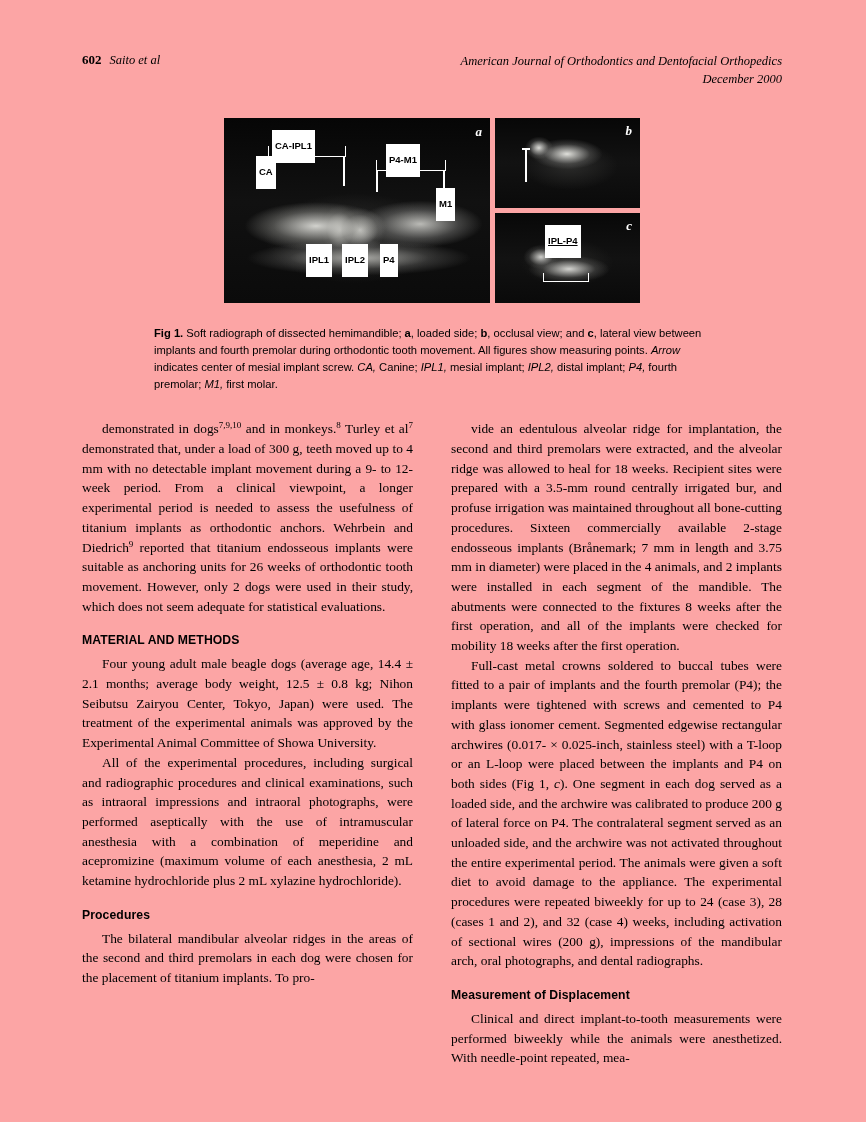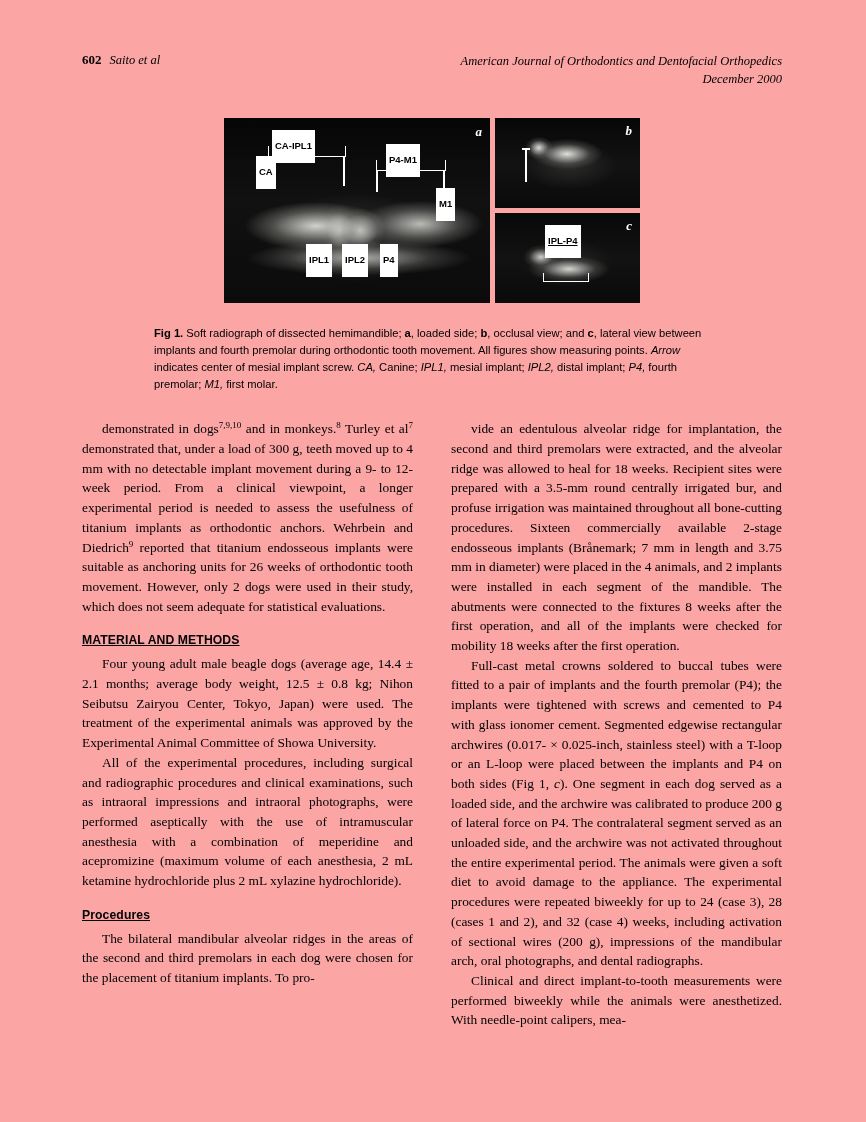--- a/index.html
+++ b/index.html
@@ -169,21 +169,20 @@
     text-indent: 20px;
     hyphens: auto;
   }
   p.body + p.body { margin-top: 0; }
   h2.section {
     font-family: "Liberation Sans", sans-serif;
     font-size: 12.2px;
     font-weight: bold;
     margin: 17px 0 7px 0;
     letter-spacing: 0.1px;
-    text-decoration: underline;
   }
   sup { font-size: 9px; vertical-align: super; line-height: 0; }
   .noindent { text-indent: 0; }
 </style>
 </head>
 <body>
 
 <div class="page">
   <div class="content">
 
@@ -251,18 +250,19 @@
         <h2 class="section">MATERIAL AND METHODS</h2>
         <p class="body">Four young adult male beagle dogs (average age, 14.4 ± 2.1 months; average body weight, 12.5 ± 0.8 kg; Nihon Seibutsu Zairyou Center, Tokyo, Japan) were used. The treatment of the experimental animals was approved by the Experimental Animal Committee of Showa University.</p>
         <p class="body">All of the experimental procedures, including surgical and radiographic procedures and clinical examinations, such as intraoral impressions and intraoral photographs, were performed aseptically with the use of intramuscular anesthesia with a combination of meperidine and acepromizine (maximum volume of each anesthesia, 2 mL ketamine hydrochloride plus 2 mL xylazine hydrochloride).</p>
         <h2 class="section">Procedures</h2>
         <p class="body">The bilateral mandibular alveolar ridges in the areas of the second and third premolars in each dog were chosen for the placement of titanium implants. To pro-</p>
       </div>
 
       <div class="col">
         <p class="body noindent">vide an edentulous alveolar ridge for implantation, the second and third premolars were extracted, and the alveolar ridge was allowed to heal for 18 weeks. Recipient sites were prepared with a 3.5-mm round centrally irrigated bur, and profuse irrigation was maintained throughout all bone-cutting procedures. Sixteen commercially available 2-stage endosseous implants (Brånemark; 7 mm in length and 3.75 mm in diameter) were placed in the 4 animals, and 2 implants were installed in each segment of the mandible. The abutments were connected to the fixtures 8 weeks after the first operation, and all of the implants were checked for mobility 18 weeks after the first operation.</p>
         <p class="body"><span>Full-cast metal crowns soldered to buccal tubes were fitted to a pair of implants and the fourth premolar (P4); the implants were tightened with screws and cemented to P4 with glass ionomer cement. Segmented edgewise rectangular archwires (0.017- × 0.025-inch, stainless steel) with a T-loop or an L-loop were placed between the implants and P4 on both sides (Fig 1, </span><i>c</i><span>). One segment in each dog served as a loaded side, and the archwire was calibrated to produce 200 g of lateral force on P4. The contralateral segment served as an unloaded side, and the archwire was not activated throughout the entire experimental period. The animals were given a soft diet to avoid damage to the appliance. The experimental procedures were repeated biweekly for up to 24 (case 3), 28 (cases 1 and 2), and 32 (case 4) weeks, including activation of sectional wires (200 g), impressions of the mandibular arch, oral photographs, and dental radiographs.</span></p>
-        <p class="body">Clinical and direct implant-to-tooth measurements were performed biweekly while the animals were anesthetized. With needle-point calipers, mea-</p>
+        <h2 class="section">Measurement of Displacement</h2>
+        <p class="body">Clinical and direct implant-to-tooth measurements were performed biweekly while the animals were anesthetized. With needle-point repeated, mea-</p>
       </div>
 
     </div>
   </div>
 </div>
 
 </body></html>

